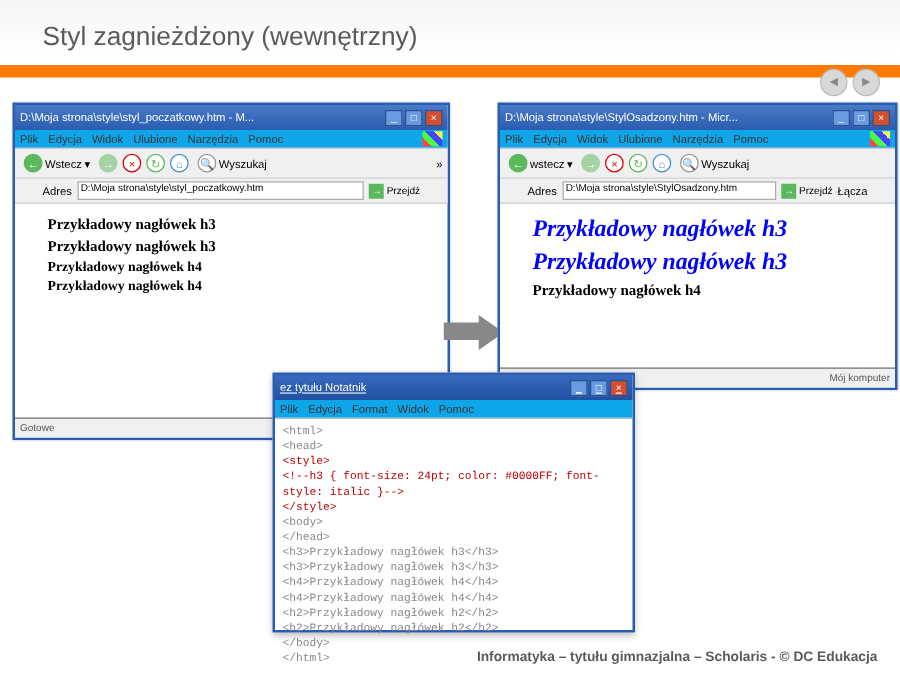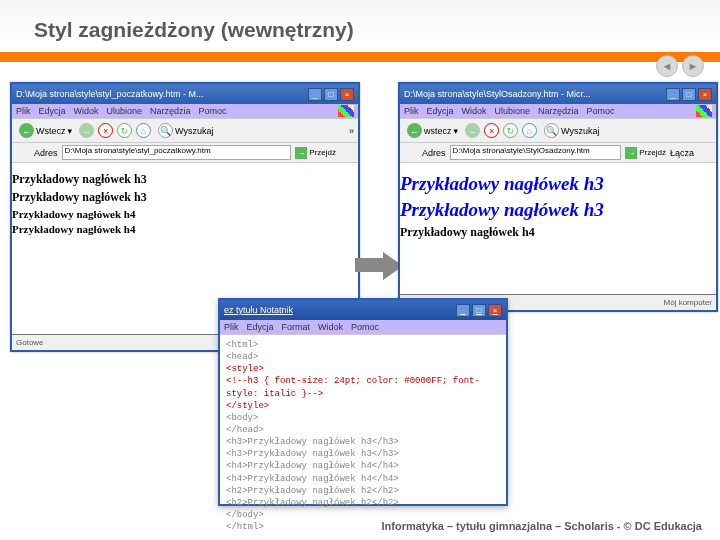--- a/index.html
+++ b/index.html
@@ -1,46 +1,46 @@
 <!DOCTYPE html>
 <html><head>
 <meta charset="utf-8">
 <style>
   * { margin: 0; padding: 0; box-sizing: border-box; }
   body { width: 720px; height: 540px; font-family: Arial, sans-serif; background: #fff; position: relative; }
   .slide { width: 720px; height: 540px; position: relative; background: linear-gradient(to bottom, #f5f5f5 0%, #fff 8%); }
   .title-area { padding: 18px 0 0 34px; }
-  .title { font-size: 21px; font-weight: bold; color: #5a5a5a; }
+  .title { font-size: 21px; font-weight: normal; color: #5a5a5a; }
   .orange-bar { height: 10px; background: #ff7a00; margin-top: 10px; }
   .nav-buttons { position: absolute; right: 16px; top: 55px; display: flex; gap: 4px; }
   .nav-btn { width: 22px; height: 22px; border-radius: 50%; background: #d8d8d8; display: flex; align-items: center; justify-content: center; font-size: 11px; color: #888; border: 1px solid #bbb; }
   .content { position: absolute; top: 82px; left: 10px; right: 10px; bottom: 30px; }
   .browser { position: absolute; border: 2px solid #2a5db0; background: #fff; box-shadow: 0 0 2px rgba(0,0,0,.3); }
   .b-left { left: 0; top: 0; width: 350px; height: 270px; }
   .b-right { left: 388px; top: 0; width: 320px; height: 230px; }
   .titlebar { height: 20px; background: linear-gradient(to bottom, #4a7ac8, #2a5db0); display: flex; align-items: center; padding: 0 4px; color: #fff; font-size: 9px; justify-content: space-between; }
   .titlebar-text { white-space: nowrap; overflow: hidden; }
   .win-btns { display: flex; gap: 2px; }
   .win-btn { width: 14px; height: 13px; background: #6a9ae0; border: 1px solid #2a5090; font-size: 8px; display: flex; align-items: center; justify-content: center; color: #fff; }
   .win-btn.close { background: #d05030; }
-  .menubar { height: 15px; background: #c4b5fd; display: flex; padding: 0 4px; gap: 8px; font-size: 9px; color: #333; align-items: center; border-bottom: 1px solid #ccc; }
+  .menubar { height: 15px; background: #0ea5e9; display: flex; padding: 0 4px; gap: 8px; font-size: 9px; color: #333; align-items: center; border-bottom: 1px solid #ccc; }
   .menubar .flag { margin-left: auto; width: 16px; height: 12px; background: linear-gradient(45deg,#f44 25%,#4f4 25% 50%,#44f 50% 75%,#ff4 75%); }
   .toolbar { height: 24px; background: #f0f0f0; display: flex; align-items: center; padding: 0 4px; gap: 4px; font-size: 9px; border-bottom: 1px solid #ccc; }
   .tb-btn { display: flex; align-items: center; gap: 2px; padding: 1px 3px; }
   .ico { width: 15px; height: 15px; border-radius: 50%; display: inline-flex; align-items: center; justify-content: center; font-size: 9px; }
   .ico.back { background: #5cb85c; color: #fff; }
   .ico.stop { background: #fff; border: 1px solid #d00; color: #d00; }
   .ico.refresh { background: #fff; border: 1px solid #5cb85c; color: #5cb85c; }
   .ico.home { background: #fff; border: 1px solid #4a90d0; color: #4a90d0; }
   .ico.search { background: #fff; border: 1px solid #999; color: #666; }
   .addrbar { height: 20px; background: #f0f0f0; display: flex; align-items: center; padding: 0 22px; gap: 4px; font-size: 9px; border-bottom: 1px solid #ccc; }
   .addr-input { flex: 1; height: 15px; border: 1px solid #aaa; background: #fff; font-size: 8px; padding: 0 2px; white-space: nowrap; overflow: hidden; }
   .go-btn { display: flex; align-items: center; gap: 2px; font-size: 8px; }
   .go-ico { width: 12px; height: 12px; background: #5cb85c; color: #fff; display: flex; align-items: center; justify-content: center; }
-  .page { padding: 6px 0; font-family: "Times New Roman", serif; }
+  .page { padding: 6px 26px; font-family: "Times New Roman", serif; }
   .page h3 { font-size: 12px; font-weight: bold; margin: 3px 0; }
   .page h4 { font-size: 11px; font-weight: bold; margin: 3px 0; }
   .page.styled h3 { font-size: 19px; font-weight: bold; font-style: italic; color: #0000FF; margin: 4px 0; }
   .page.styled h4 { font-size: 12px; font-weight: bold; margin: 3px 0; color: #000; }
   .statusbar { position: absolute; bottom: 0; left: 0; right: 0; height: 16px; background: #f0f0f0; border-top: 1px solid #737373; display: flex; align-items: center; font-size: 8px; padding: 0 4px; justify-content: space-between; color: #555; }
   .notepad { position: absolute; left: 208px; top: 216px; width: 290px; height: 208px; border: 2px solid #2a5db0; background: #fff; box-shadow: 0 2px 6px rgba(0,0,0,.3); }
   .notepad .titlebar { background: linear-gradient(to bottom, #3a6ac0, #2050a0); text-decoration: underline; }
   .code { padding: 4px 6px; font-family: "Courier New", monospace; font-size: 9px; line-height: 1.35; }
   .code .gray { color: #888; }
   .code .tag { color: #b00; }

